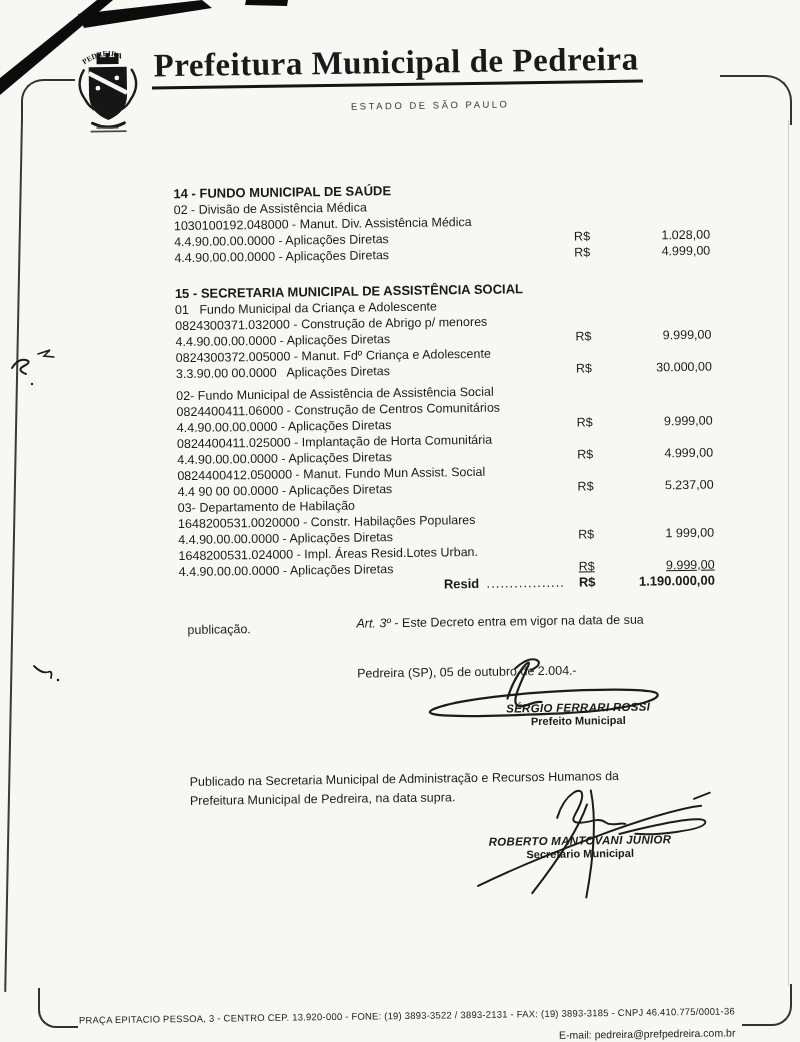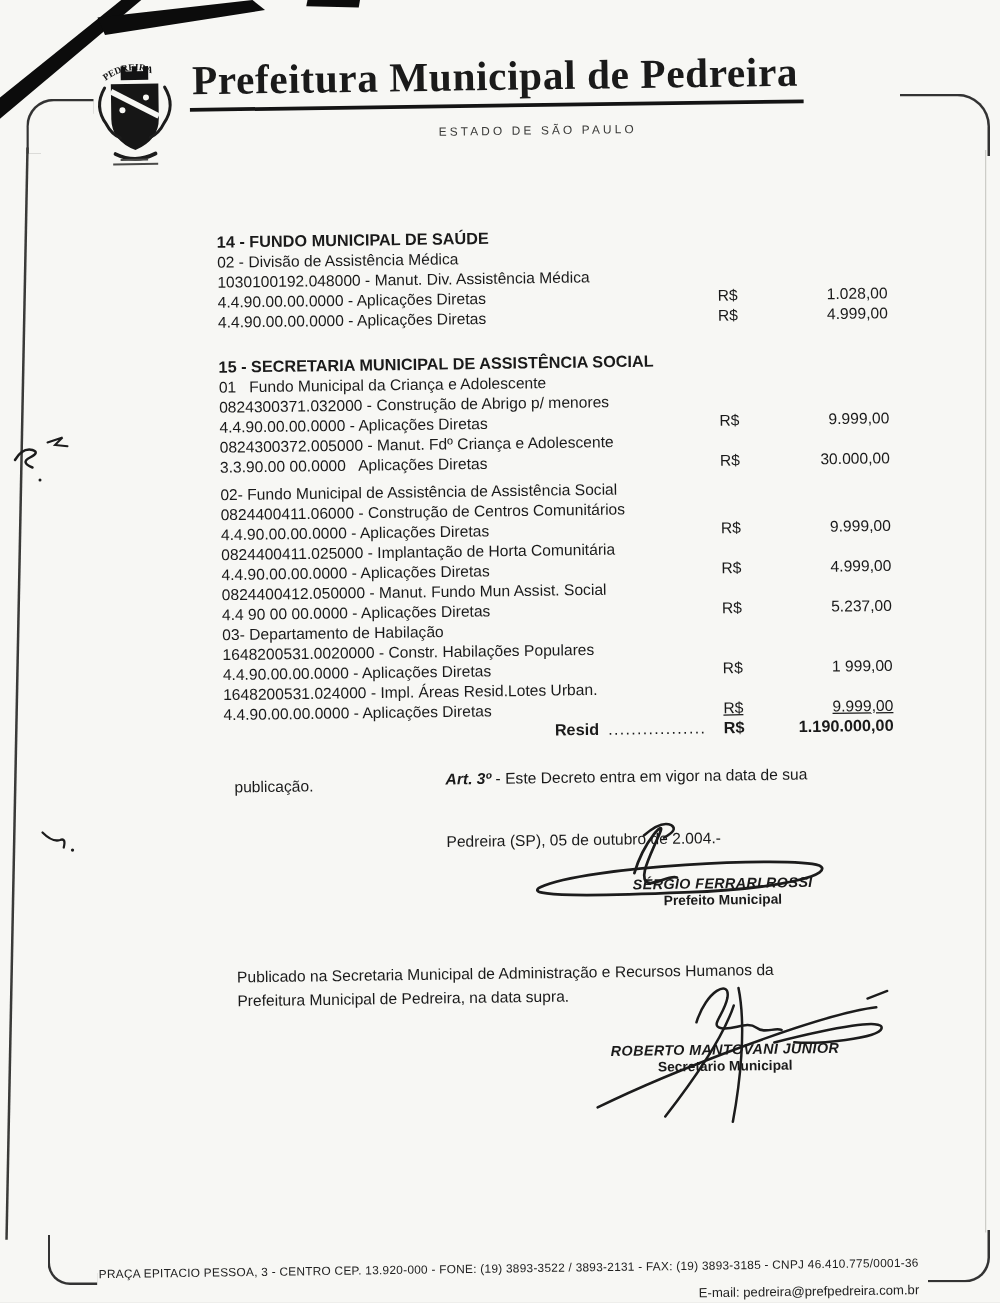--- a/index.html
+++ b/index.html
@@ -32,21 +32,21 @@
   .h .bt{font-weight:bold;font-size:13px;}
   .sp20{margin-top:20px;}
   .sp6{margin-top:6px;}
   .u{text-decoration:underline;}
   .total-row{font-weight:bold;font-size:13px;}
   .total-lead{flex:1;text-align:right;padding-right:14px;}
   .dots{font-weight:normal;letter-spacing:1px;}
 
   
   .art1{left:355px;top:616px;font-size:12.5px;}
-  .artlbl{font-weight:bold;font-style:italic;}
+  .artlbl{font-weight:normal;font-style:italic;}
   .art2{left:186px;top:620px;font-size:12.5px;}
   .dateline{left:355px;top:666px;font-size:12.5px;}
   .sig{width:215px;text-align:center;}
   .sig-name{font-weight:bold;font-style:italic;font-size:11.5px;letter-spacing:.3px;}
   .sig-role{font-size:11px;font-weight:bold;margin-top:1px;}
   .sig1{left:468px;top:704px;}
   .sig2{left:468px;top:837px;}
   .pub{left:186px;top:770px;width:575px;font-size:12.5px;line-height:19px;}
 
   

